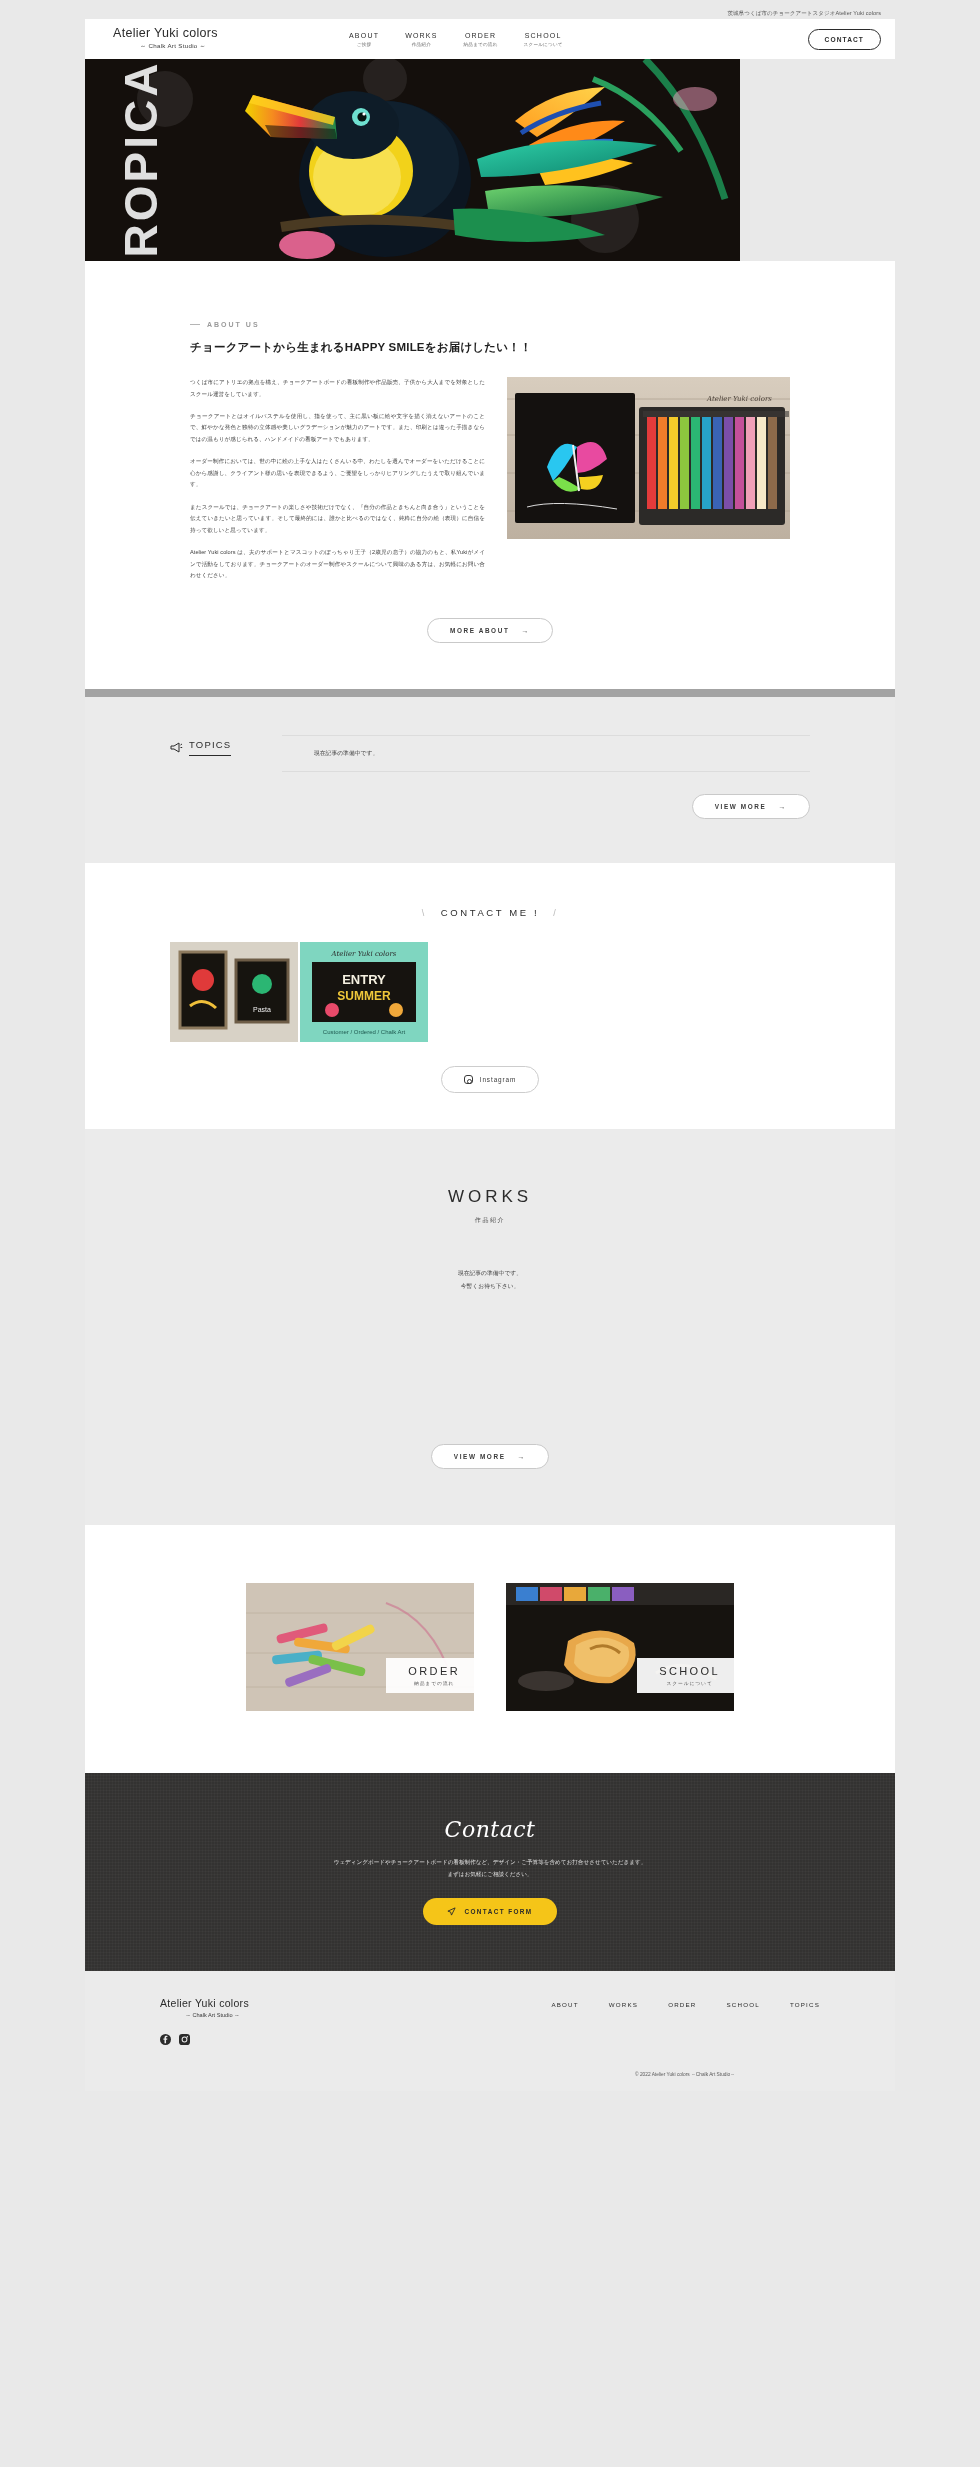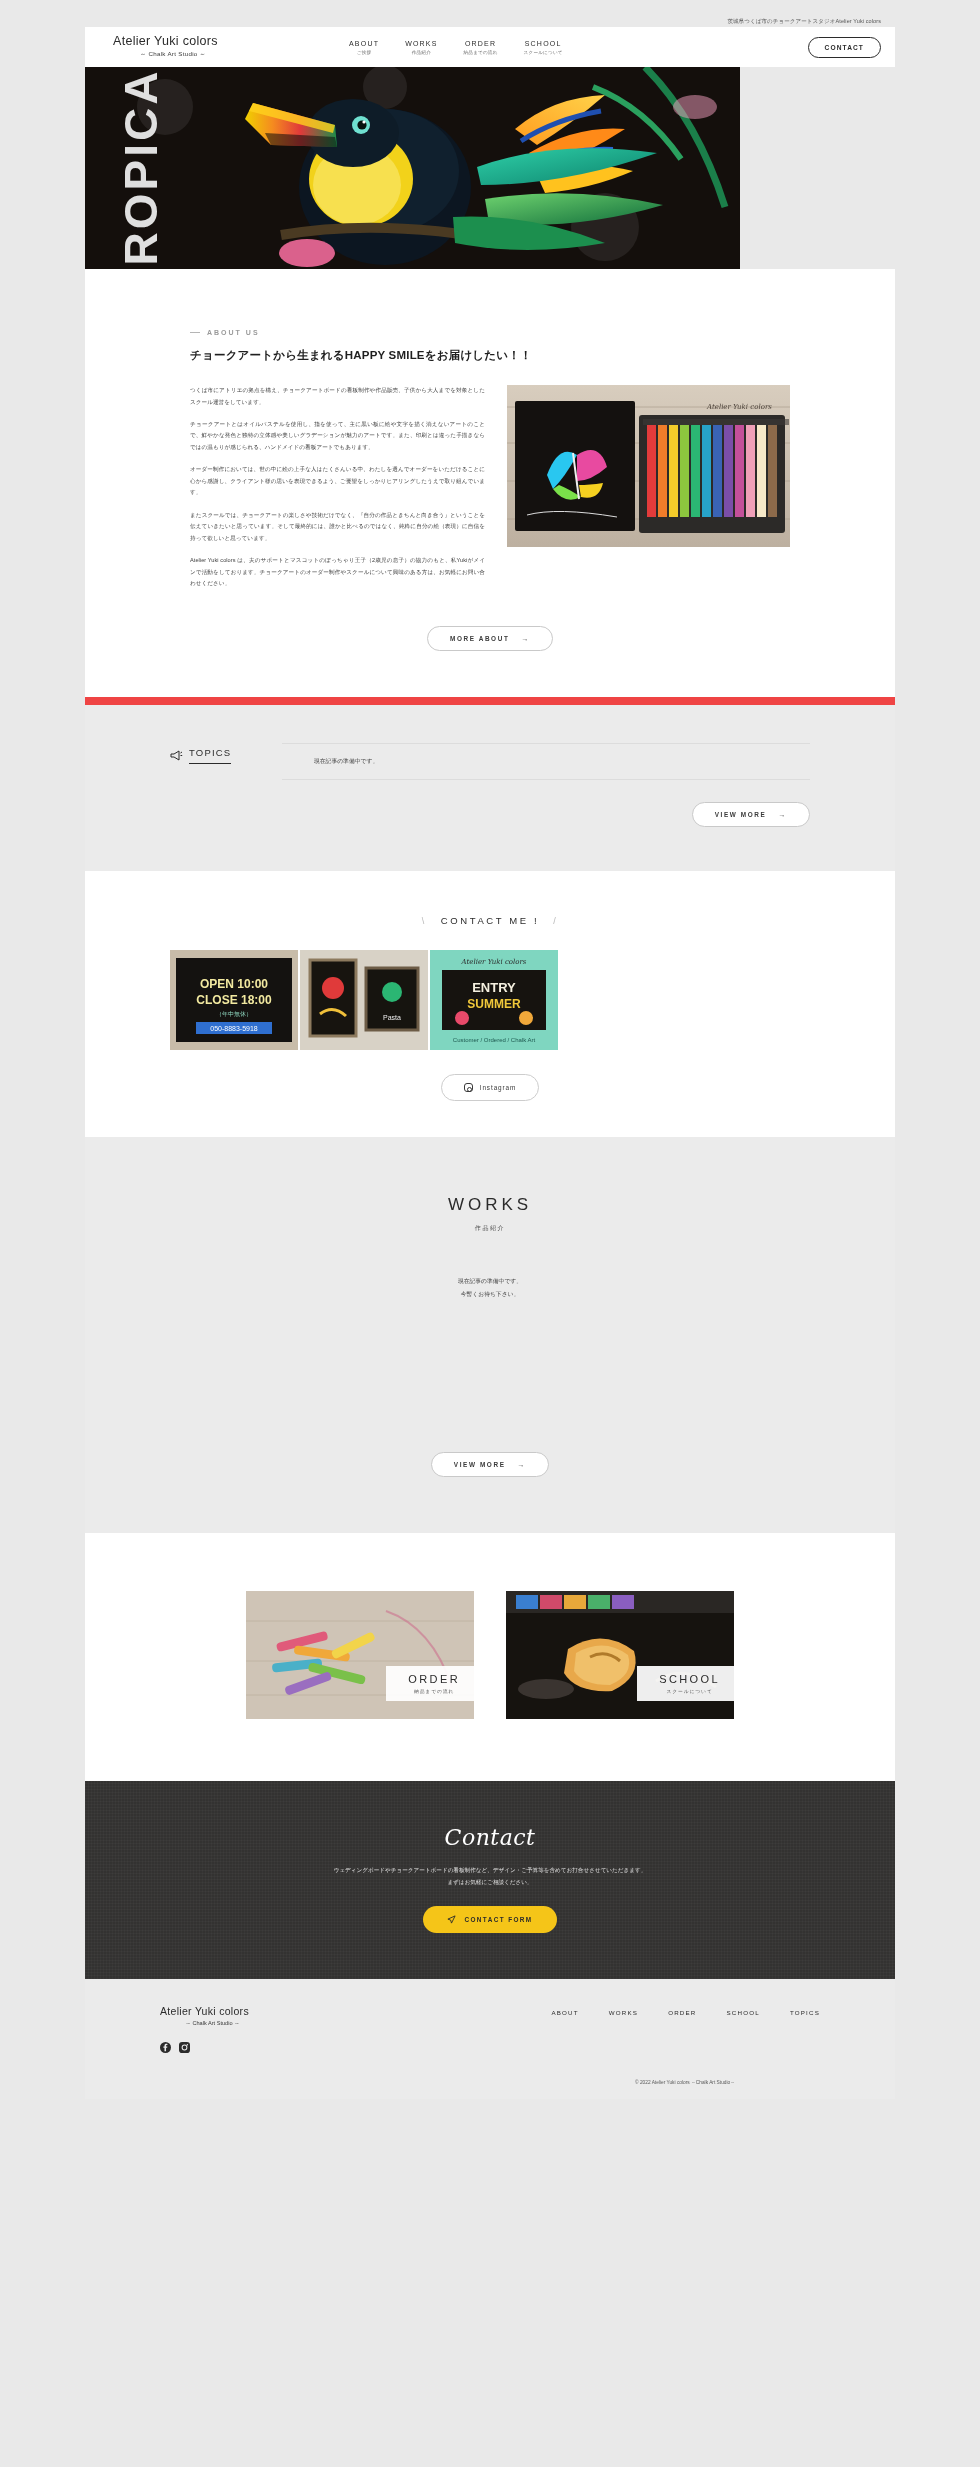--- a/index.html
+++ b/index.html
@@ -13,23 +13,23 @@
   #page {
     width: 980px;
     height: 2467px;
     position: relative;
     overflow: hidden;
     background: #e9e9e9;
   }
   .site {
     position: absolute;
     left: 85px;
-    top: 16px;
+    top: 8px;
     width: 810px;
-    background: #ef4444;
+    background: #a3a3a3;
     overflow: hidden;
   }
 
   
   .tagline-bar {
     height: 11px;
     background: #e9e9e9;
     text-align: right;
     padding-right: 14px;
     font-size: 5.5px;
@@ -619,31 +619,20 @@
 
     <div class="follow">
       <div class="follow-title">
         <span class="slash">\</span>
         <span>CONTACT ME !</span>
         <span class="slash">/</span>
       </div>
       <div class="gallery">
         <div class="gcell">
           <svg viewBox="0 0 128 100" width="128" height="100">
-            <rect width="128" height="100" fill="#c8bca9"></rect>
-            <rect x="6" y="8" width="116" height="84" fill="#141210"></rect>
-            <text x="64" y="38" fill="#f2e9a0" font-size="12" font-family="'Liberation Sans',sans-serif" text-anchor="middle" font-weight="700">OPEN 10:00</text>
-            <text x="64" y="54" fill="#f2e9a0" font-size="12" font-family="'Liberation Sans',sans-serif" text-anchor="middle" font-weight="700">CLOSE 18:00</text>
-            <text x="64" y="66" fill="#8fd8c0" font-size="6" font-family="'Liberation Sans',sans-serif" text-anchor="middle">（年中無休）</text>
-            <rect x="26" y="72" width="76" height="12" fill="#2f6fd0"></rect>
-            <text x="64" y="81" fill="#fff" font-size="7" font-family="'Liberation Sans',sans-serif" text-anchor="middle">050-8883-5918</text>
-          </svg>
-        </div>
-        <div class="gcell">
-          <svg viewBox="0 0 128 100" width="128" height="100">
             <rect width="128" height="100" fill="#d8d2c6"></rect>
             <rect x="10" y="10" width="46" height="76" fill="#17140f" stroke="#8d7a5e" stroke-width="3"></rect>
             <circle cx="33" cy="38" r="11" fill="#e03a3a"></circle>
             <path d="M20 64 Q33 54 46 66" stroke="#f0c03a" stroke-width="3" fill="none"></path>
             <rect x="66" y="18" width="52" height="62" fill="#16140f" stroke="#6d5c46" stroke-width="3"></rect>
             <circle cx="92" cy="42" r="10" fill="#2bb673"></circle>
             <text x="92" y="70" fill="#eee" font-size="7" font-family="'Liberation Sans',sans-serif" text-anchor="middle">Pasta</text>
           </svg>
         </div>
         <div class="gcell">

